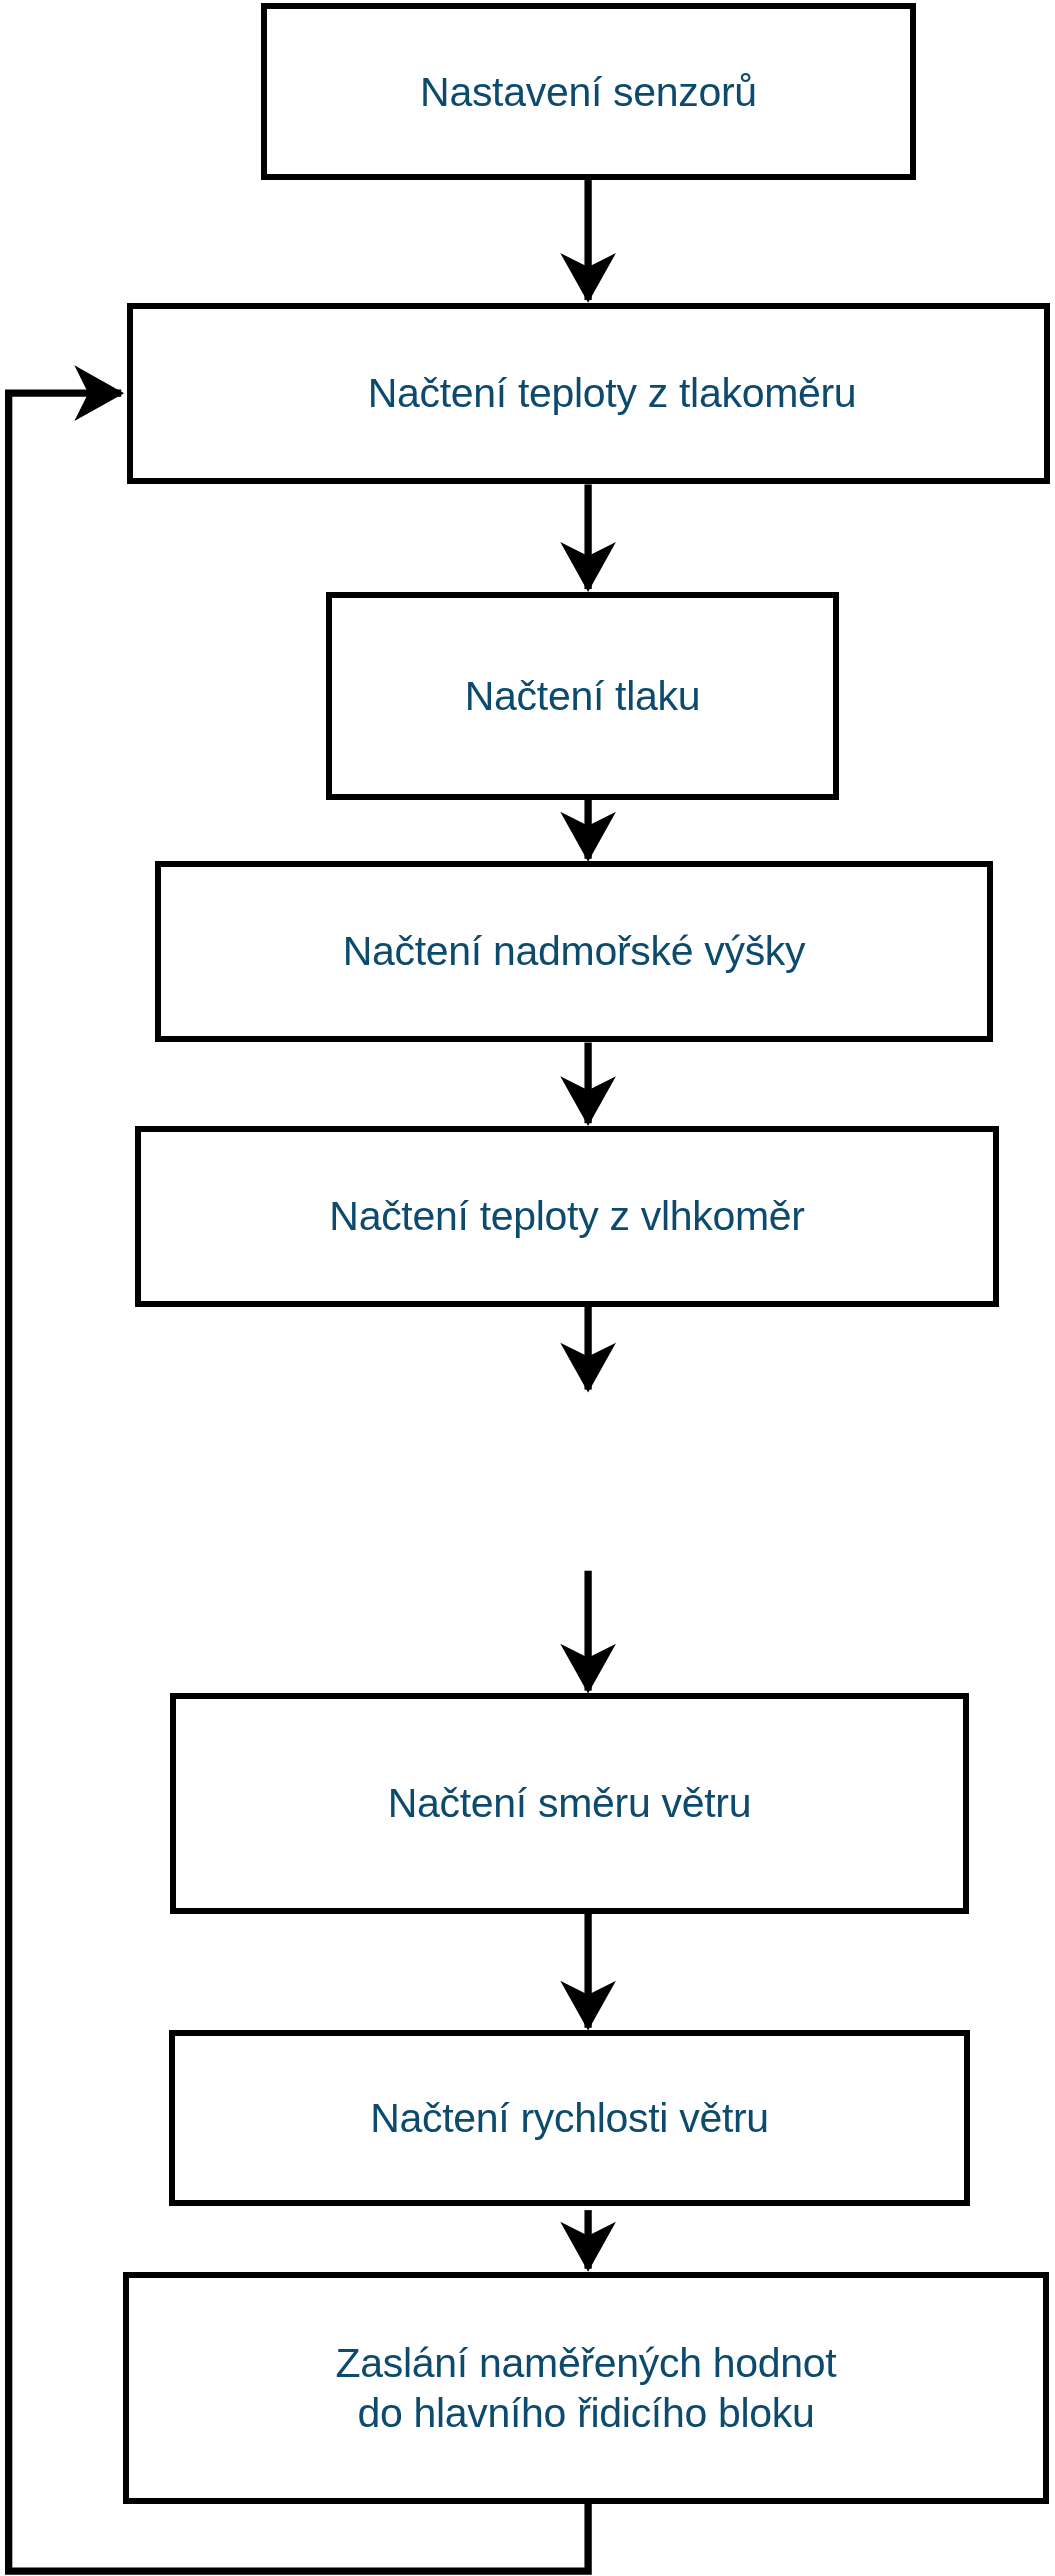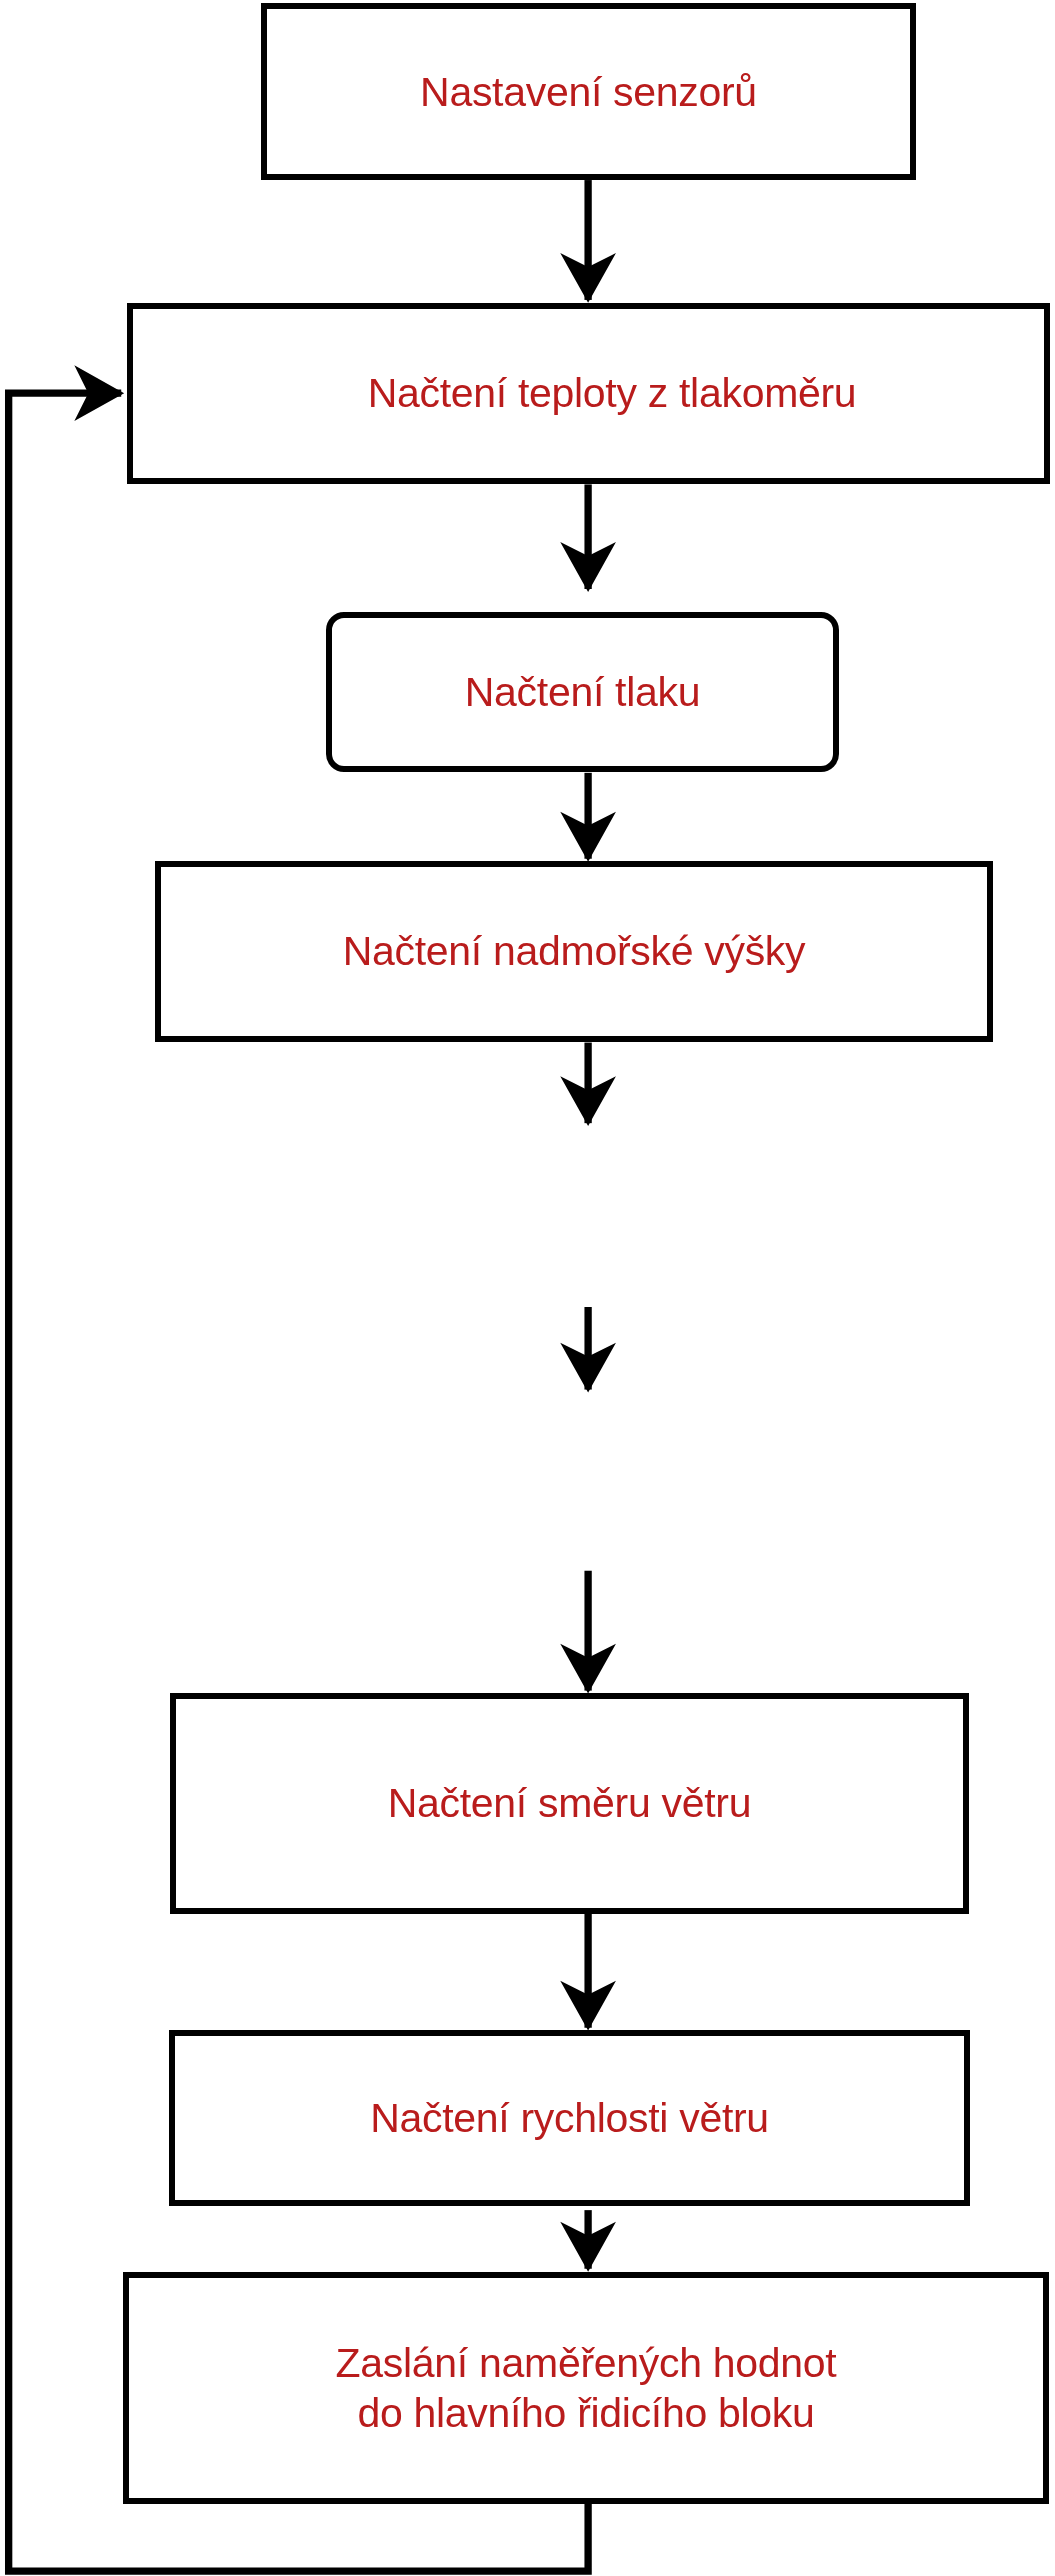--- a/index.html
+++ b/index.html
@@ -33,21 +33,21 @@
     border: 6px solid #000000;
     display: flex;
     align-items: center;
     justify-content: center;
     text-align: center;
   }
   .node-label {
     font-family: "Liberation Sans", "DejaVu Sans", sans-serif;
     font-size: 41px;
     line-height: 1.18;
-    color: #b91c1c;
+    color: #0c4a6e;
     font-weight: 400;
     letter-spacing: -0.3px;
     white-space: pre-line;
     padding: 0 6.7px;
   }
   .node-label.two-line {
     font-size: 41px;
     line-height: 1.22;
   }
 </style>
@@ -86,28 +86,31 @@
   </svg>
 
   <div class="node-box" style="left:261px; top:3.3px; width:655px; height:177px;">
     <span class="node-label">Nastavení senzorů</span>
   </div>
 
   <div class="node-box" style="left:127px; top:303px; width:923px; height:181px;padding-left:47px;">
     <span class="node-label">Načtení teploty z tlakoměru</span>
   </div>
 
-  <div class="node-box" style="left:326px; top:612px; width:513px; height:160px;border-radius:18px;">
+  <div class="node-box" style="left:326px; top:592px; width:513px; height:208px;">
     <span class="node-label">Načtení tlaku</span>
   </div>
 
   <div class="node-box" style="left:155px; top:861px; width:838px; height:181px;">
     <span class="node-label">Načtení nadmořské výšky</span>
   </div>
 
+  <div class="node-box" style="left:135px; top:1126px; width:864px; height:181px;">
+    <span class="node-label">Načtení teploty z vlhkoměr</span>
+  </div>
 
 
   <div class="node-box" style="left:170px; top:1693px; width:799px; height:221px;">
     <span class="node-label">Načtení směru větru</span>
   </div>
 
   <div class="node-box" style="left:169px; top:2030px; width:801px; height:176px;">
     <span class="node-label">Načtení rychlosti větru</span>
   </div>
 

